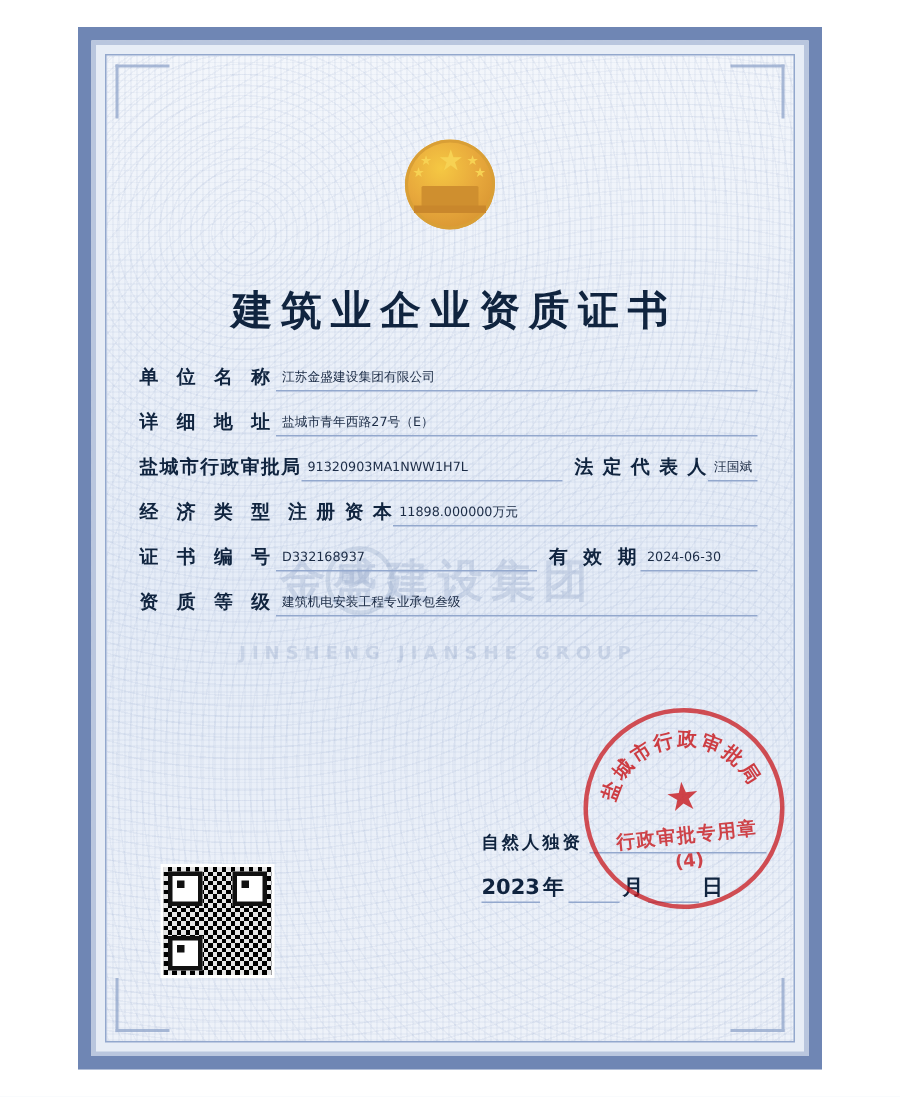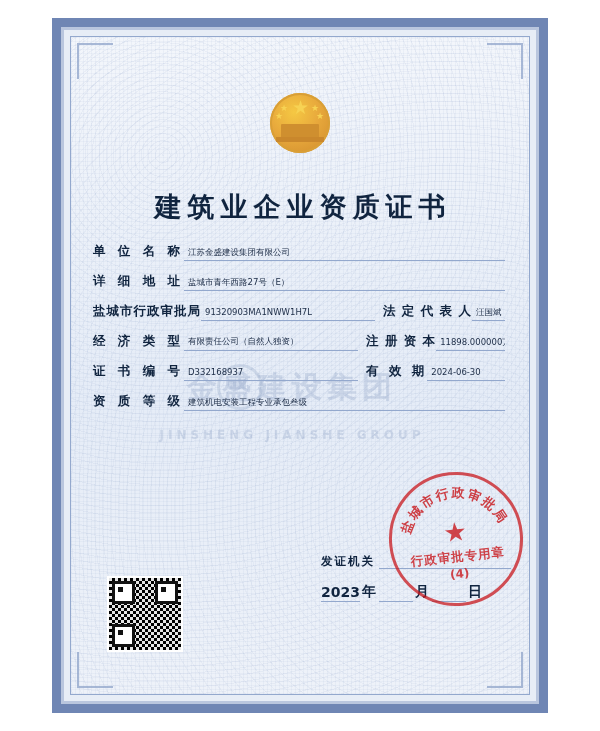--- a/index.html
+++ b/index.html
@@ -369,21 +369,20 @@
 
       <div class="row">
         <div class="label sp1">盐城市行政审批局</div>
         <div class="value half-left">91320903MA1NWW1H7L</div>
         <div class="label sp1 mid-label">法 定 代 表 人</div>
         <div class="value">汪国斌</div>
       </div>
 
       <div class="row">
         <div class="label sp4">经 济 类 型</div>
-        <div class="value half-left wrap">有限责任公司（自然人独资）</div>
         <div class="label sp1 mid-label">注 册 资 本</div>
         <div class="value">11898.000000万元</div>
       </div>
 
       <div class="row">
         <div class="label sp4">证 书 编 号</div>
         <div class="value half-left">D332168937</div>
         <div class="label sp3 mid-label">有 效 期</div>
         <div class="value">2024-06-30</div>
       </div>
@@ -396,21 +395,21 @@
     </div>
 
     <div class="qr">
       <div class="finder f1"></div>
       <div class="finder f2"></div>
       <div class="finder f3"></div>
     </div>
 
     <div class="issue">
       <div class="line">
-        <div class="l-label">发证机关</div>
+        <div class="l-label">自然人独资</div>
         <div class="l-rule"></div>
       </div>
       <div class="date-line">
         <div class="date-seg">2023</div>
         <div class="date-unit">年</div>
         <div class="date-seg"></div>
         <div class="date-unit">月</div>
         <div class="date-seg"></div>
         <div class="date-unit">日</div>
       </div>

